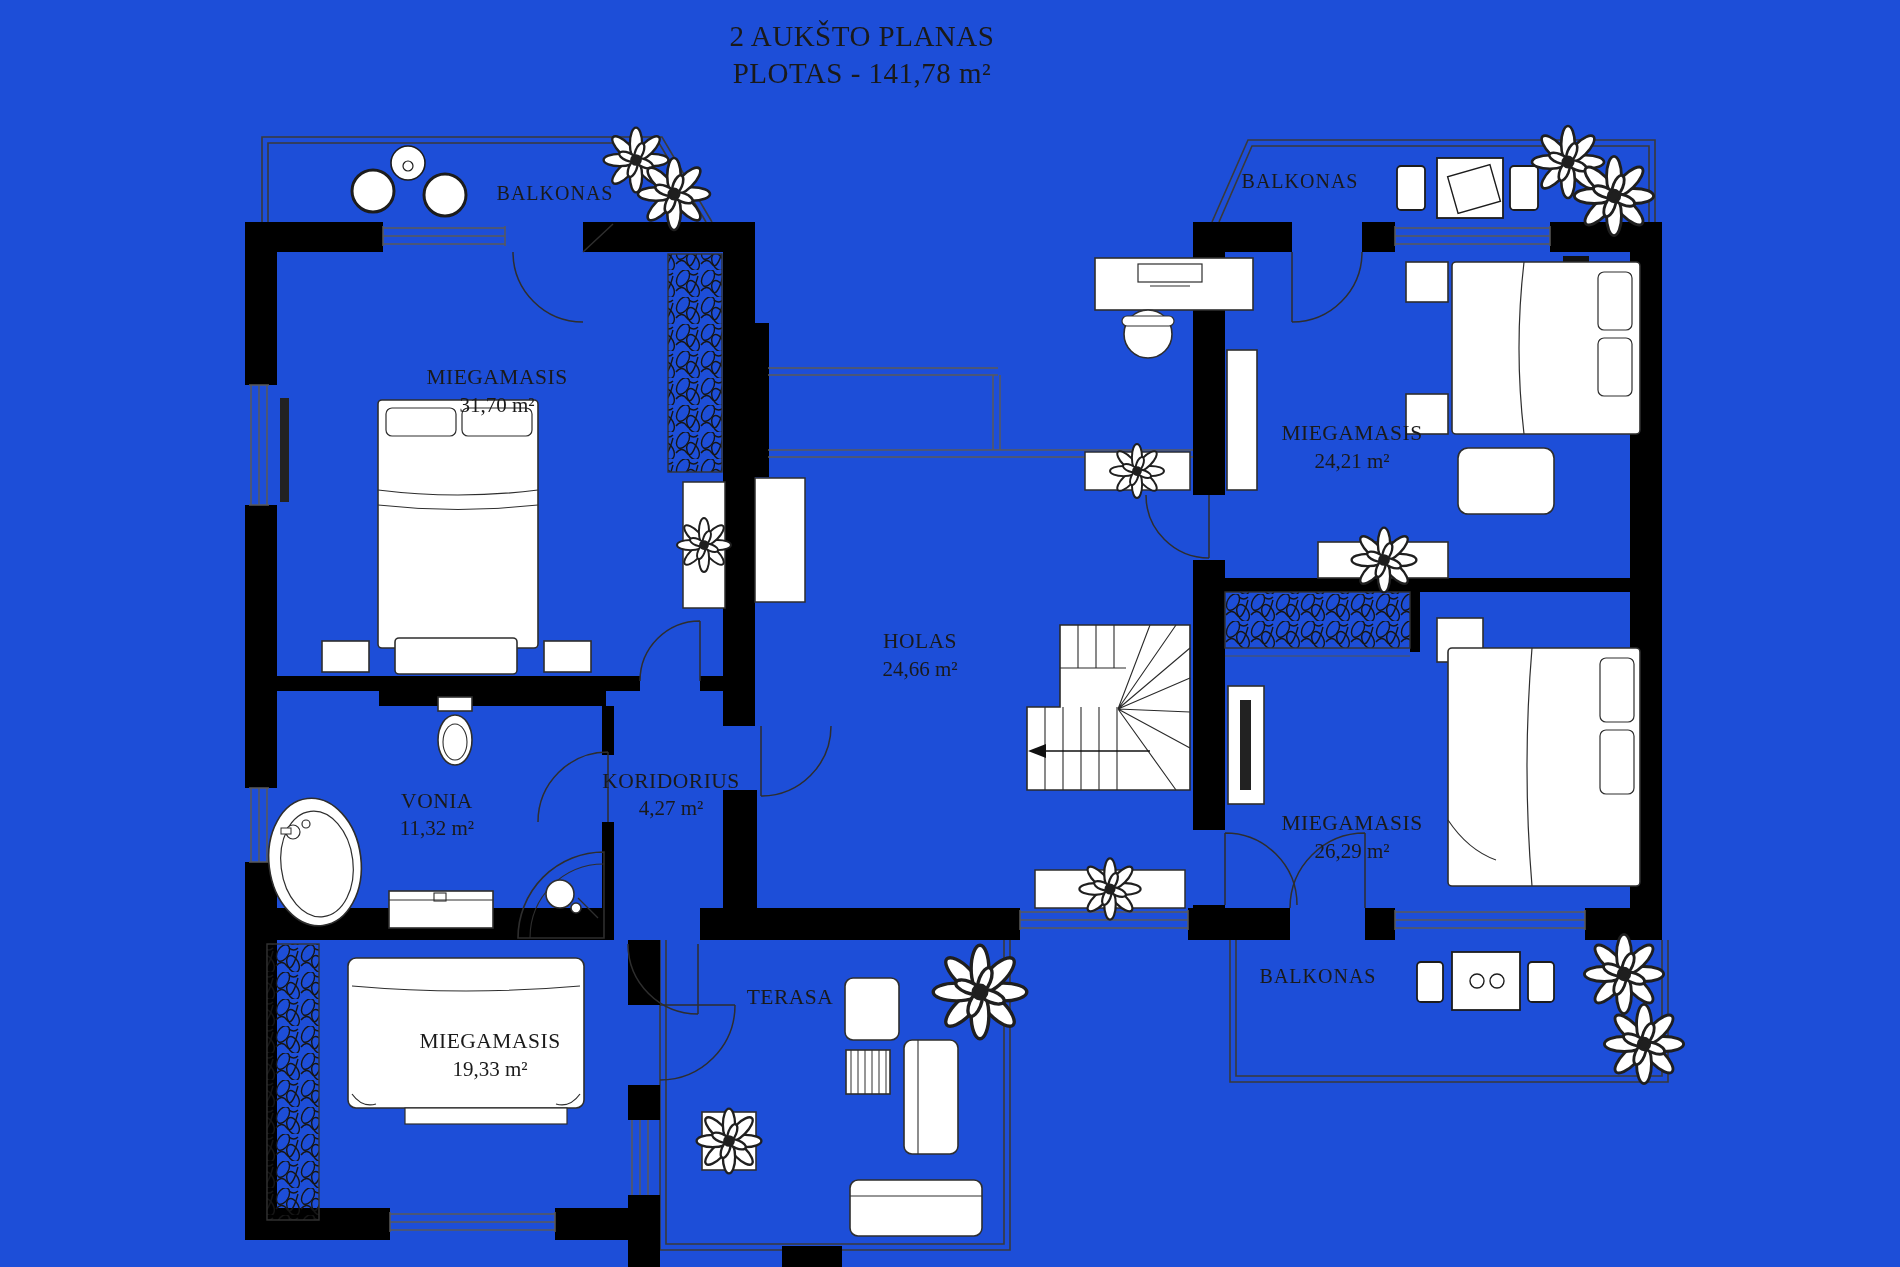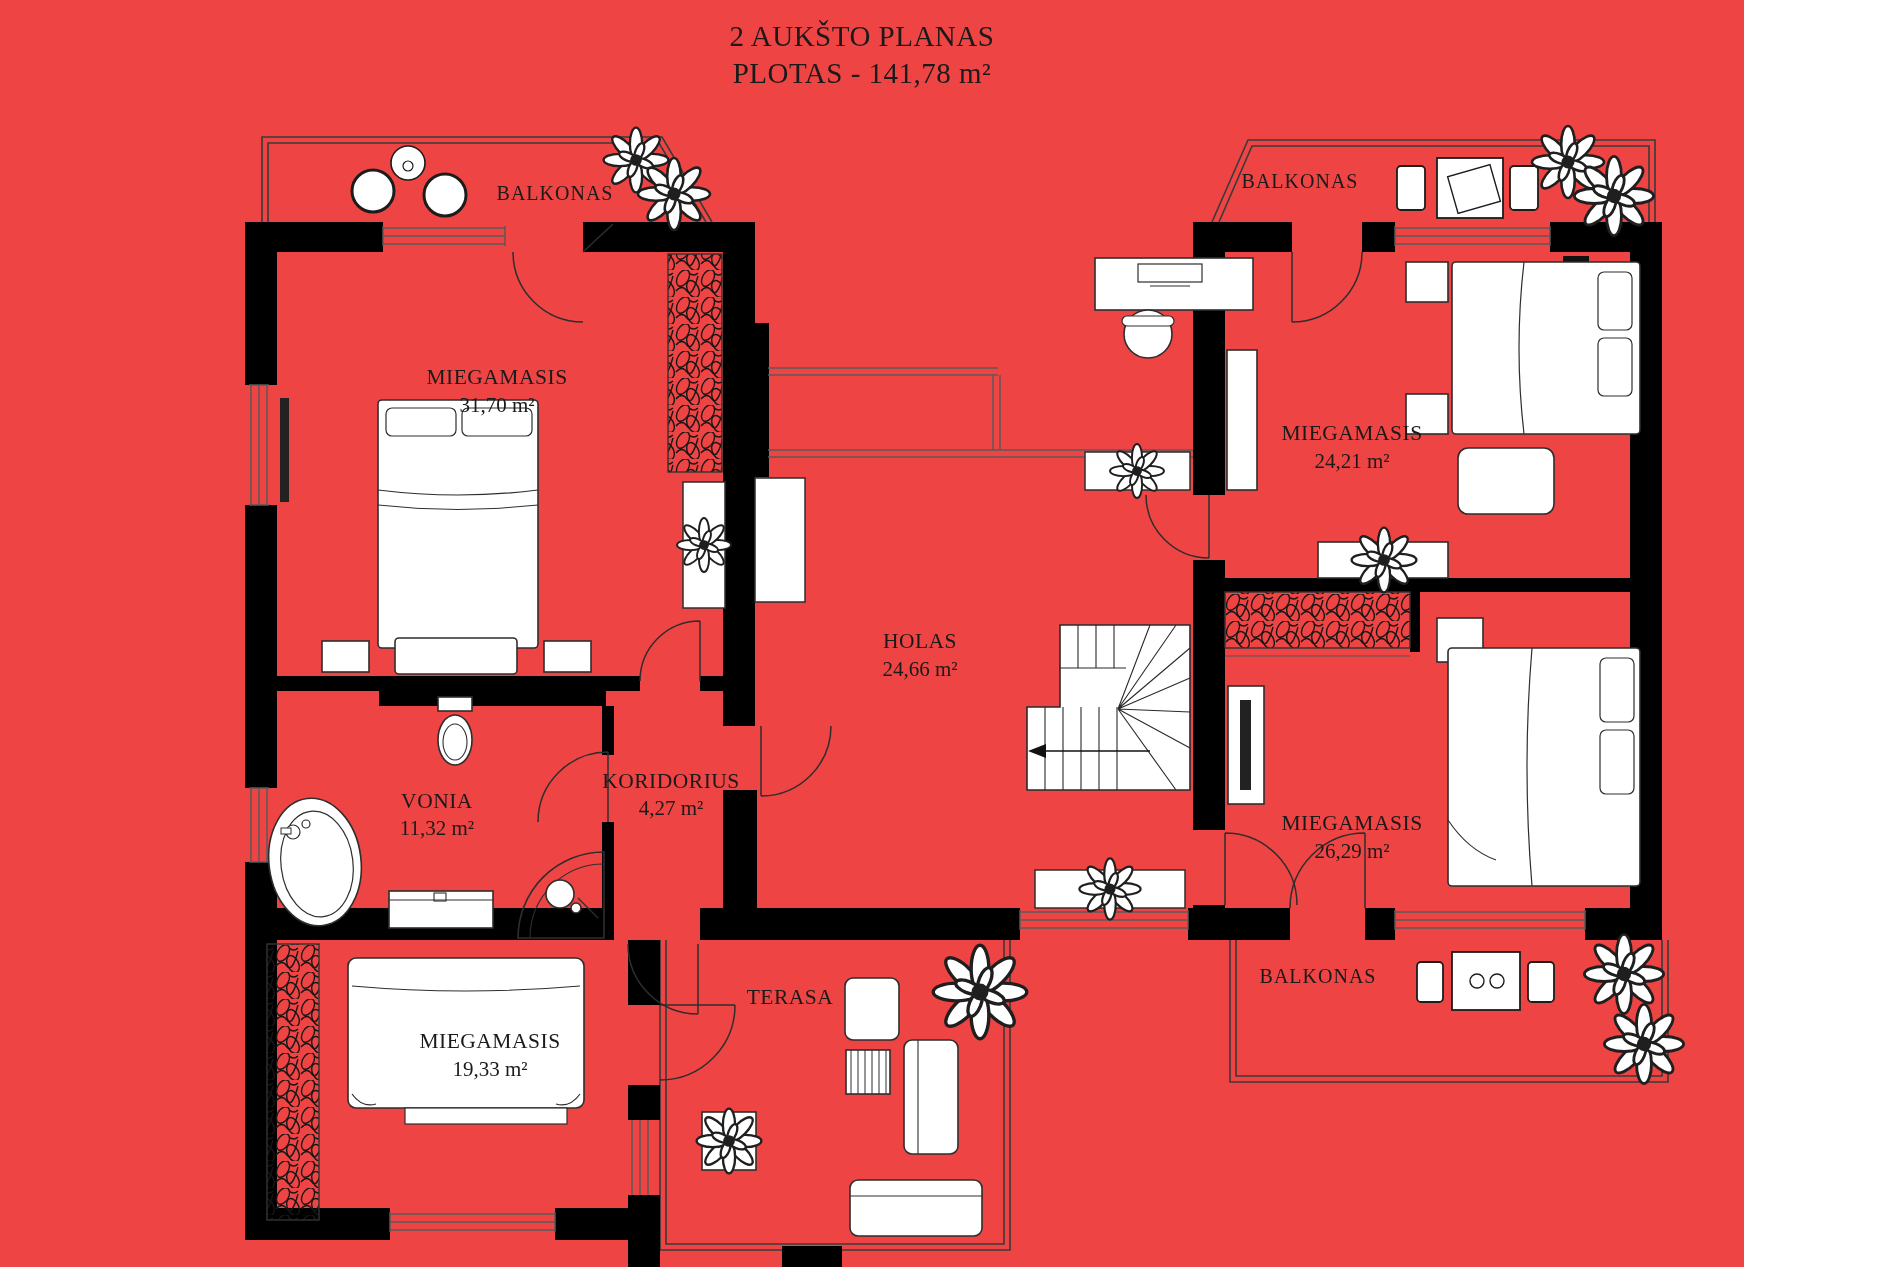--- a/index.html
+++ b/index.html
@@ -1,16 +1,16 @@
 <!DOCTYPE html>
 <html><head>
 <meta charset="utf-8">
 <style>
   html,body{margin:0;padding:0;background:#ffffff;}
-  .page{position:relative;width:1744px;height:1267px;background:#ef4444;overflow:hidden;
+  .page{position:relative;width:1900px;height:1267px;background:#1d4ed8;overflow:hidden;
         font-family:"Liberation Serif","DejaVu Serif",serif;}
   svg{display:block}
   text{fill:#1a1a1a;font-family:"Liberation Serif","DejaVu Serif",serif;}
   .title-line{font-size:29px;letter-spacing:0.5px;}
   .room-name{font-size:21.5px;letter-spacing:0.5px;}
   .room-area{font-size:21px;}
   .balcony-name{font-size:20px;letter-spacing:1px;}
 </style>
 </head>
 <body>

